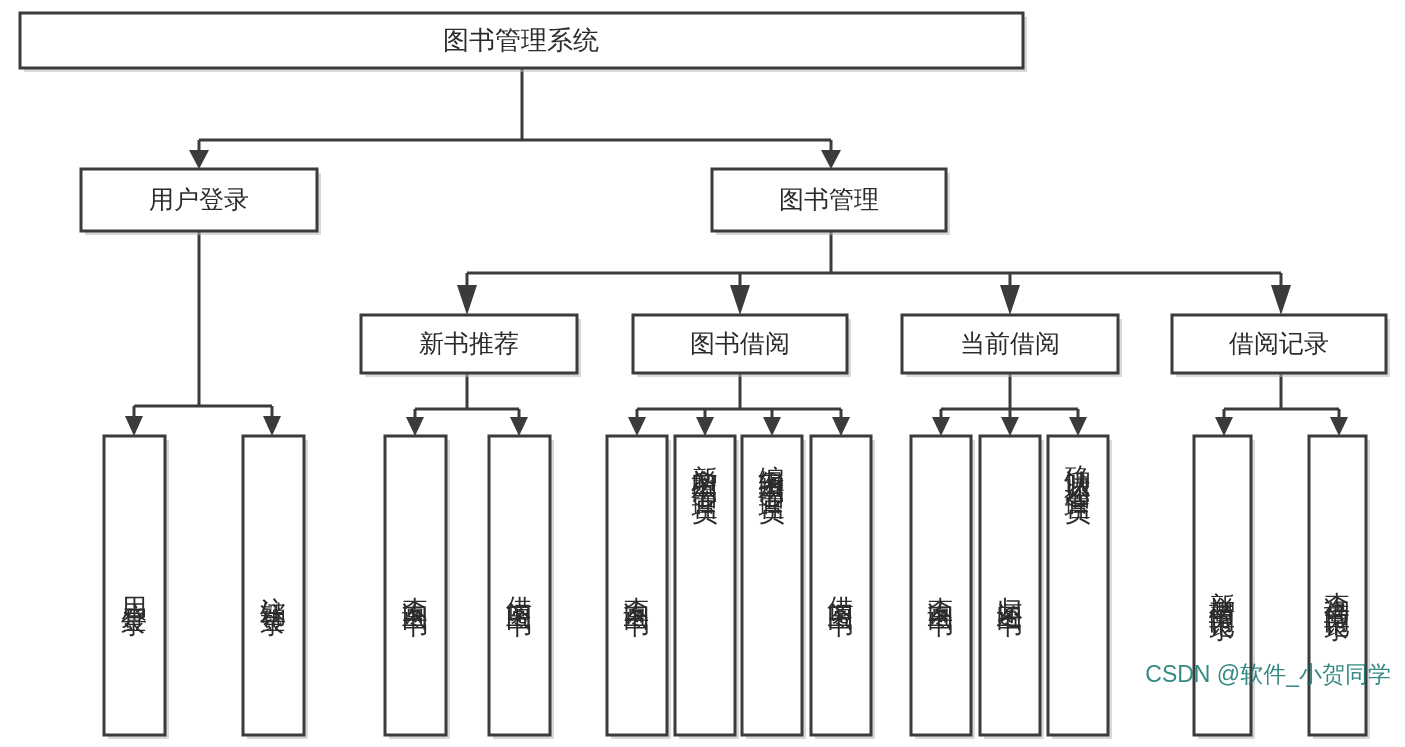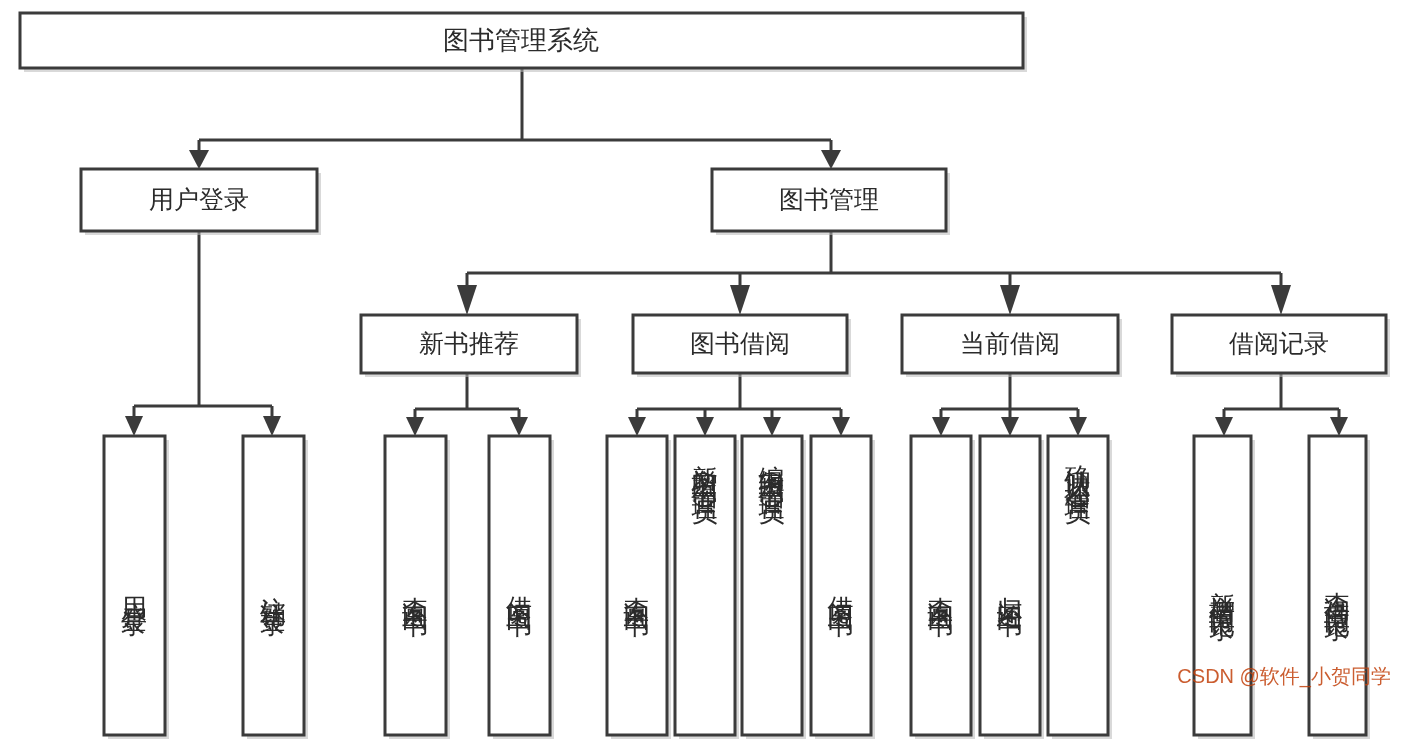--- a/index.html
+++ b/index.html
@@ -56,22 +56,22 @@
     line-height:1;
     letter-spacing:5px;
     color:#2b2b2b;
     white-space:nowrap;
   }
   .watermark{
     position:absolute;
     right:14px;
     bottom:6px;
     font-family:"Liberation Sans","DejaVu Sans",sans-serif;
-    font-size:20px;
-    color:#c2410c;
+    font-size:23px;
+    color:#0f766e;
     opacity:.85;
     white-space:nowrap;
     user-select:none;
   }
 </style>
 </head>
 <body>
 
 <div id="diagram-root">
 

